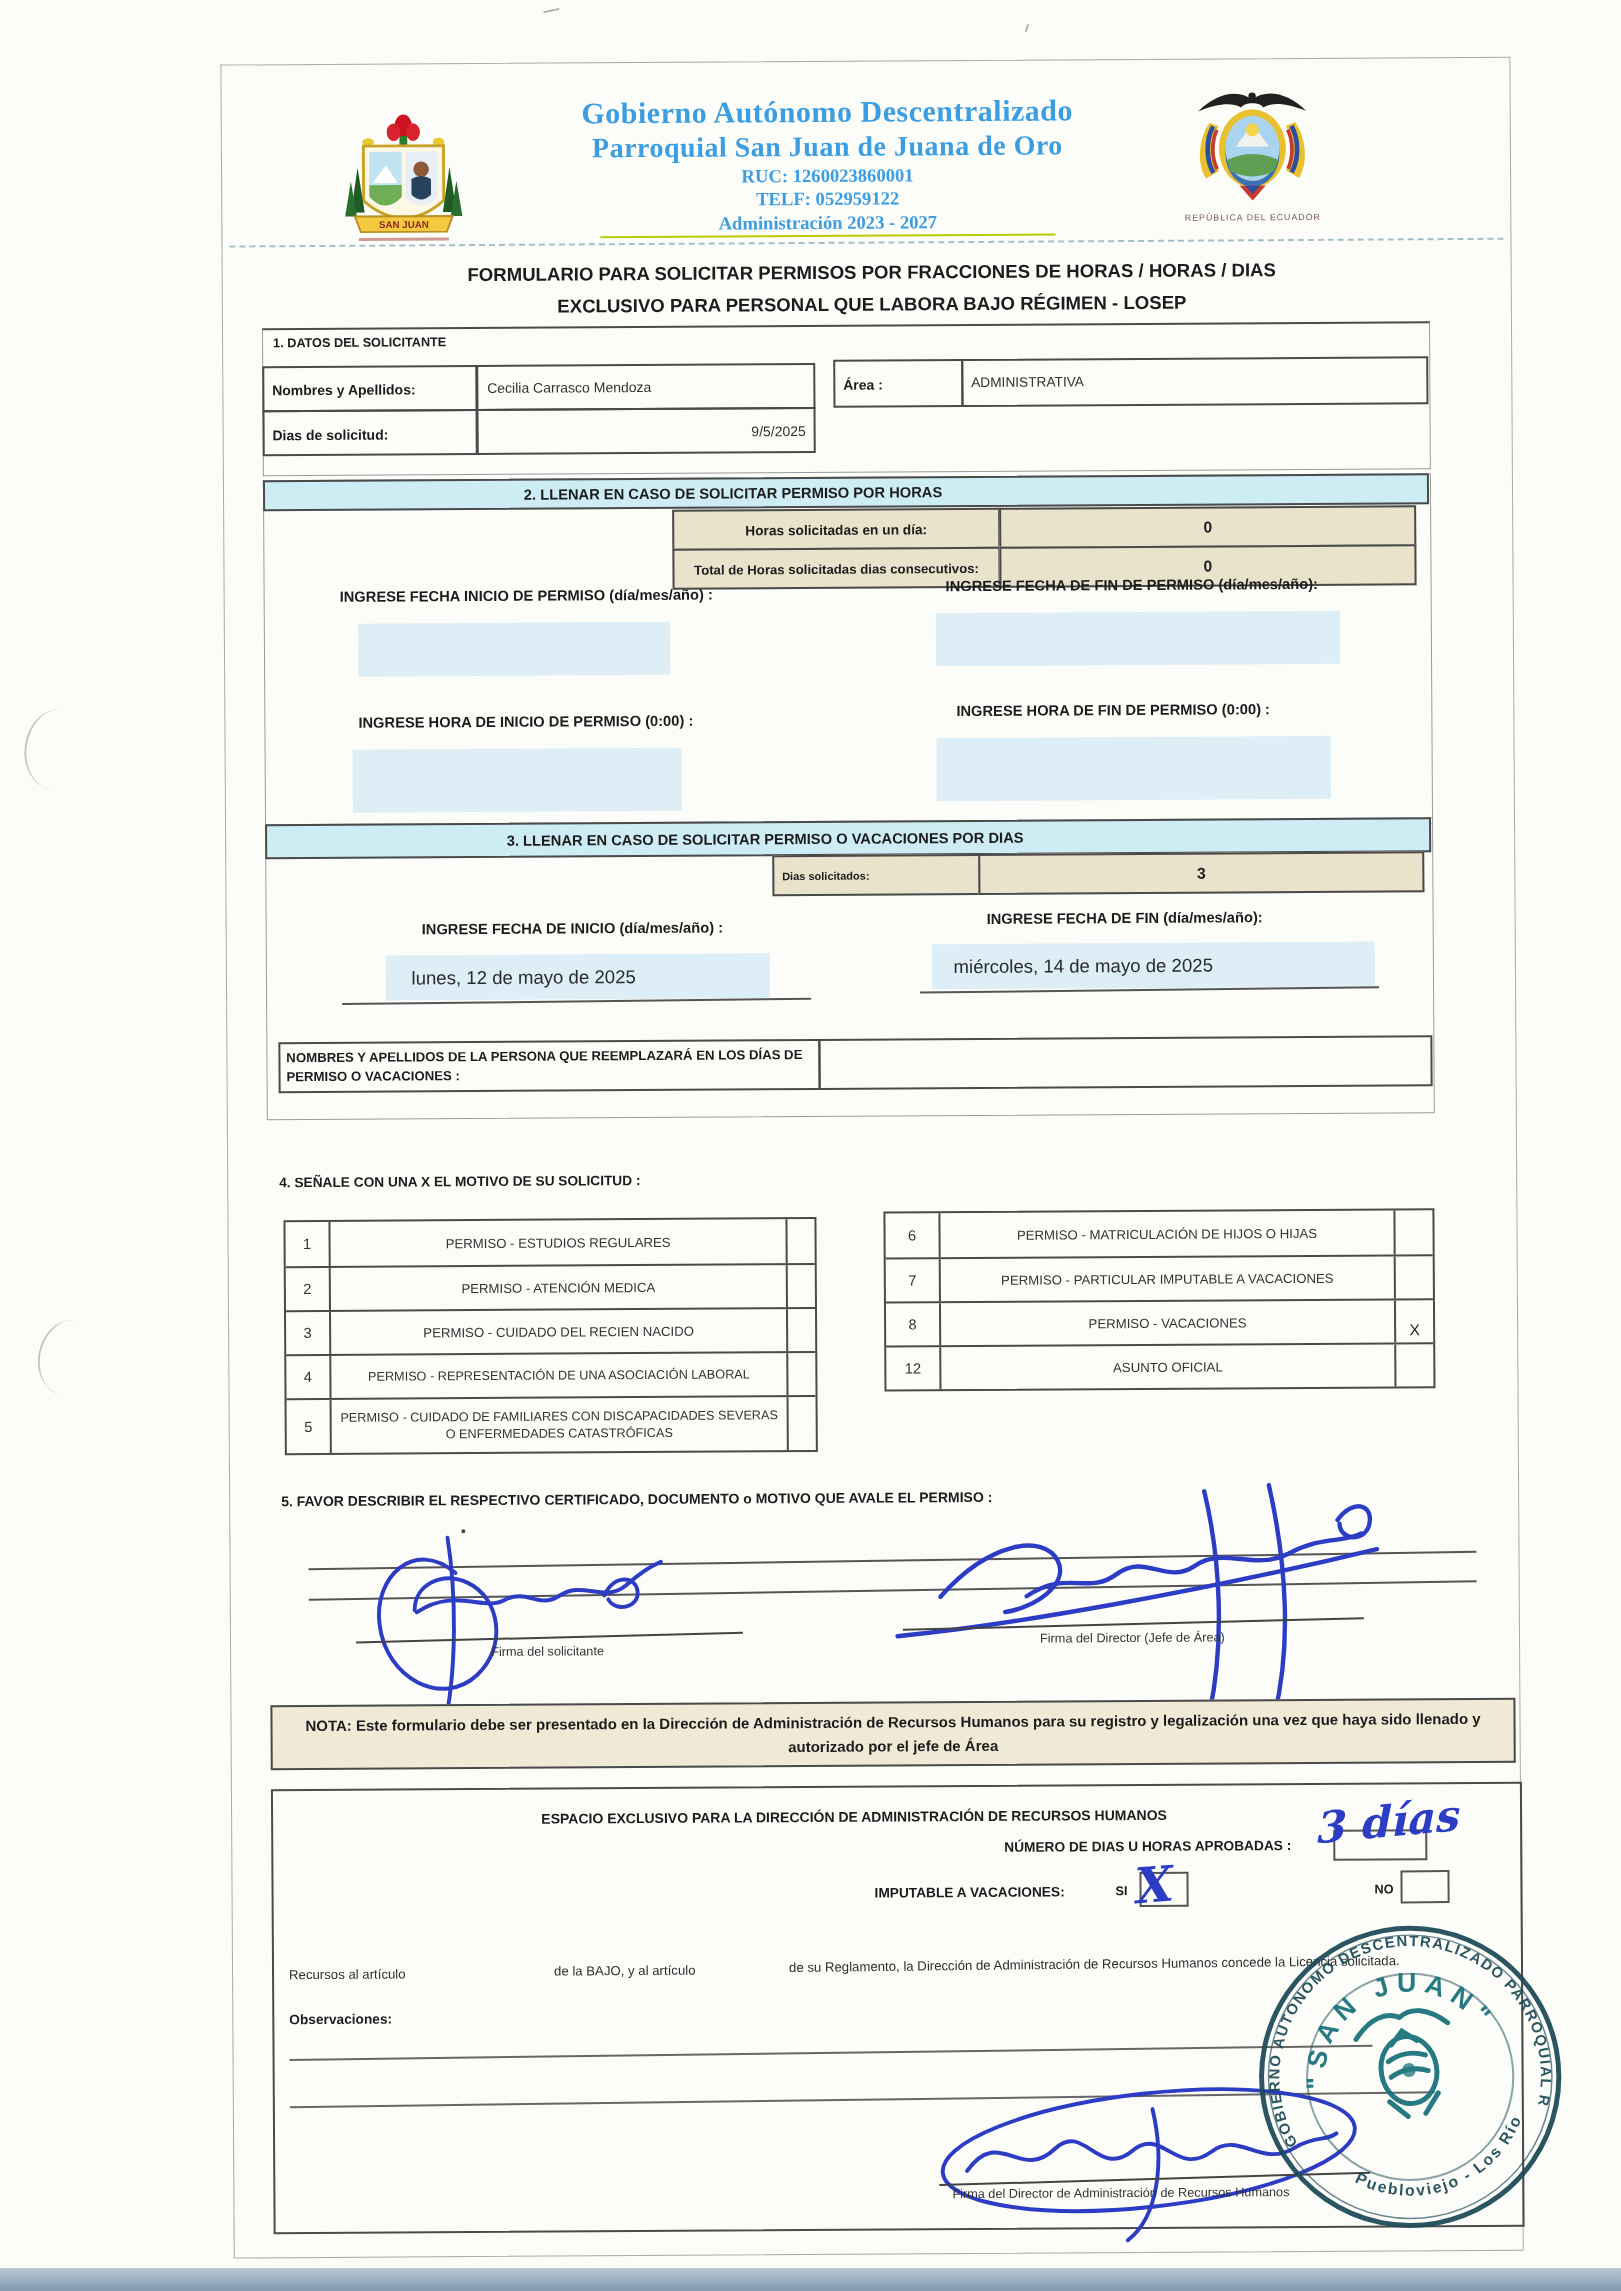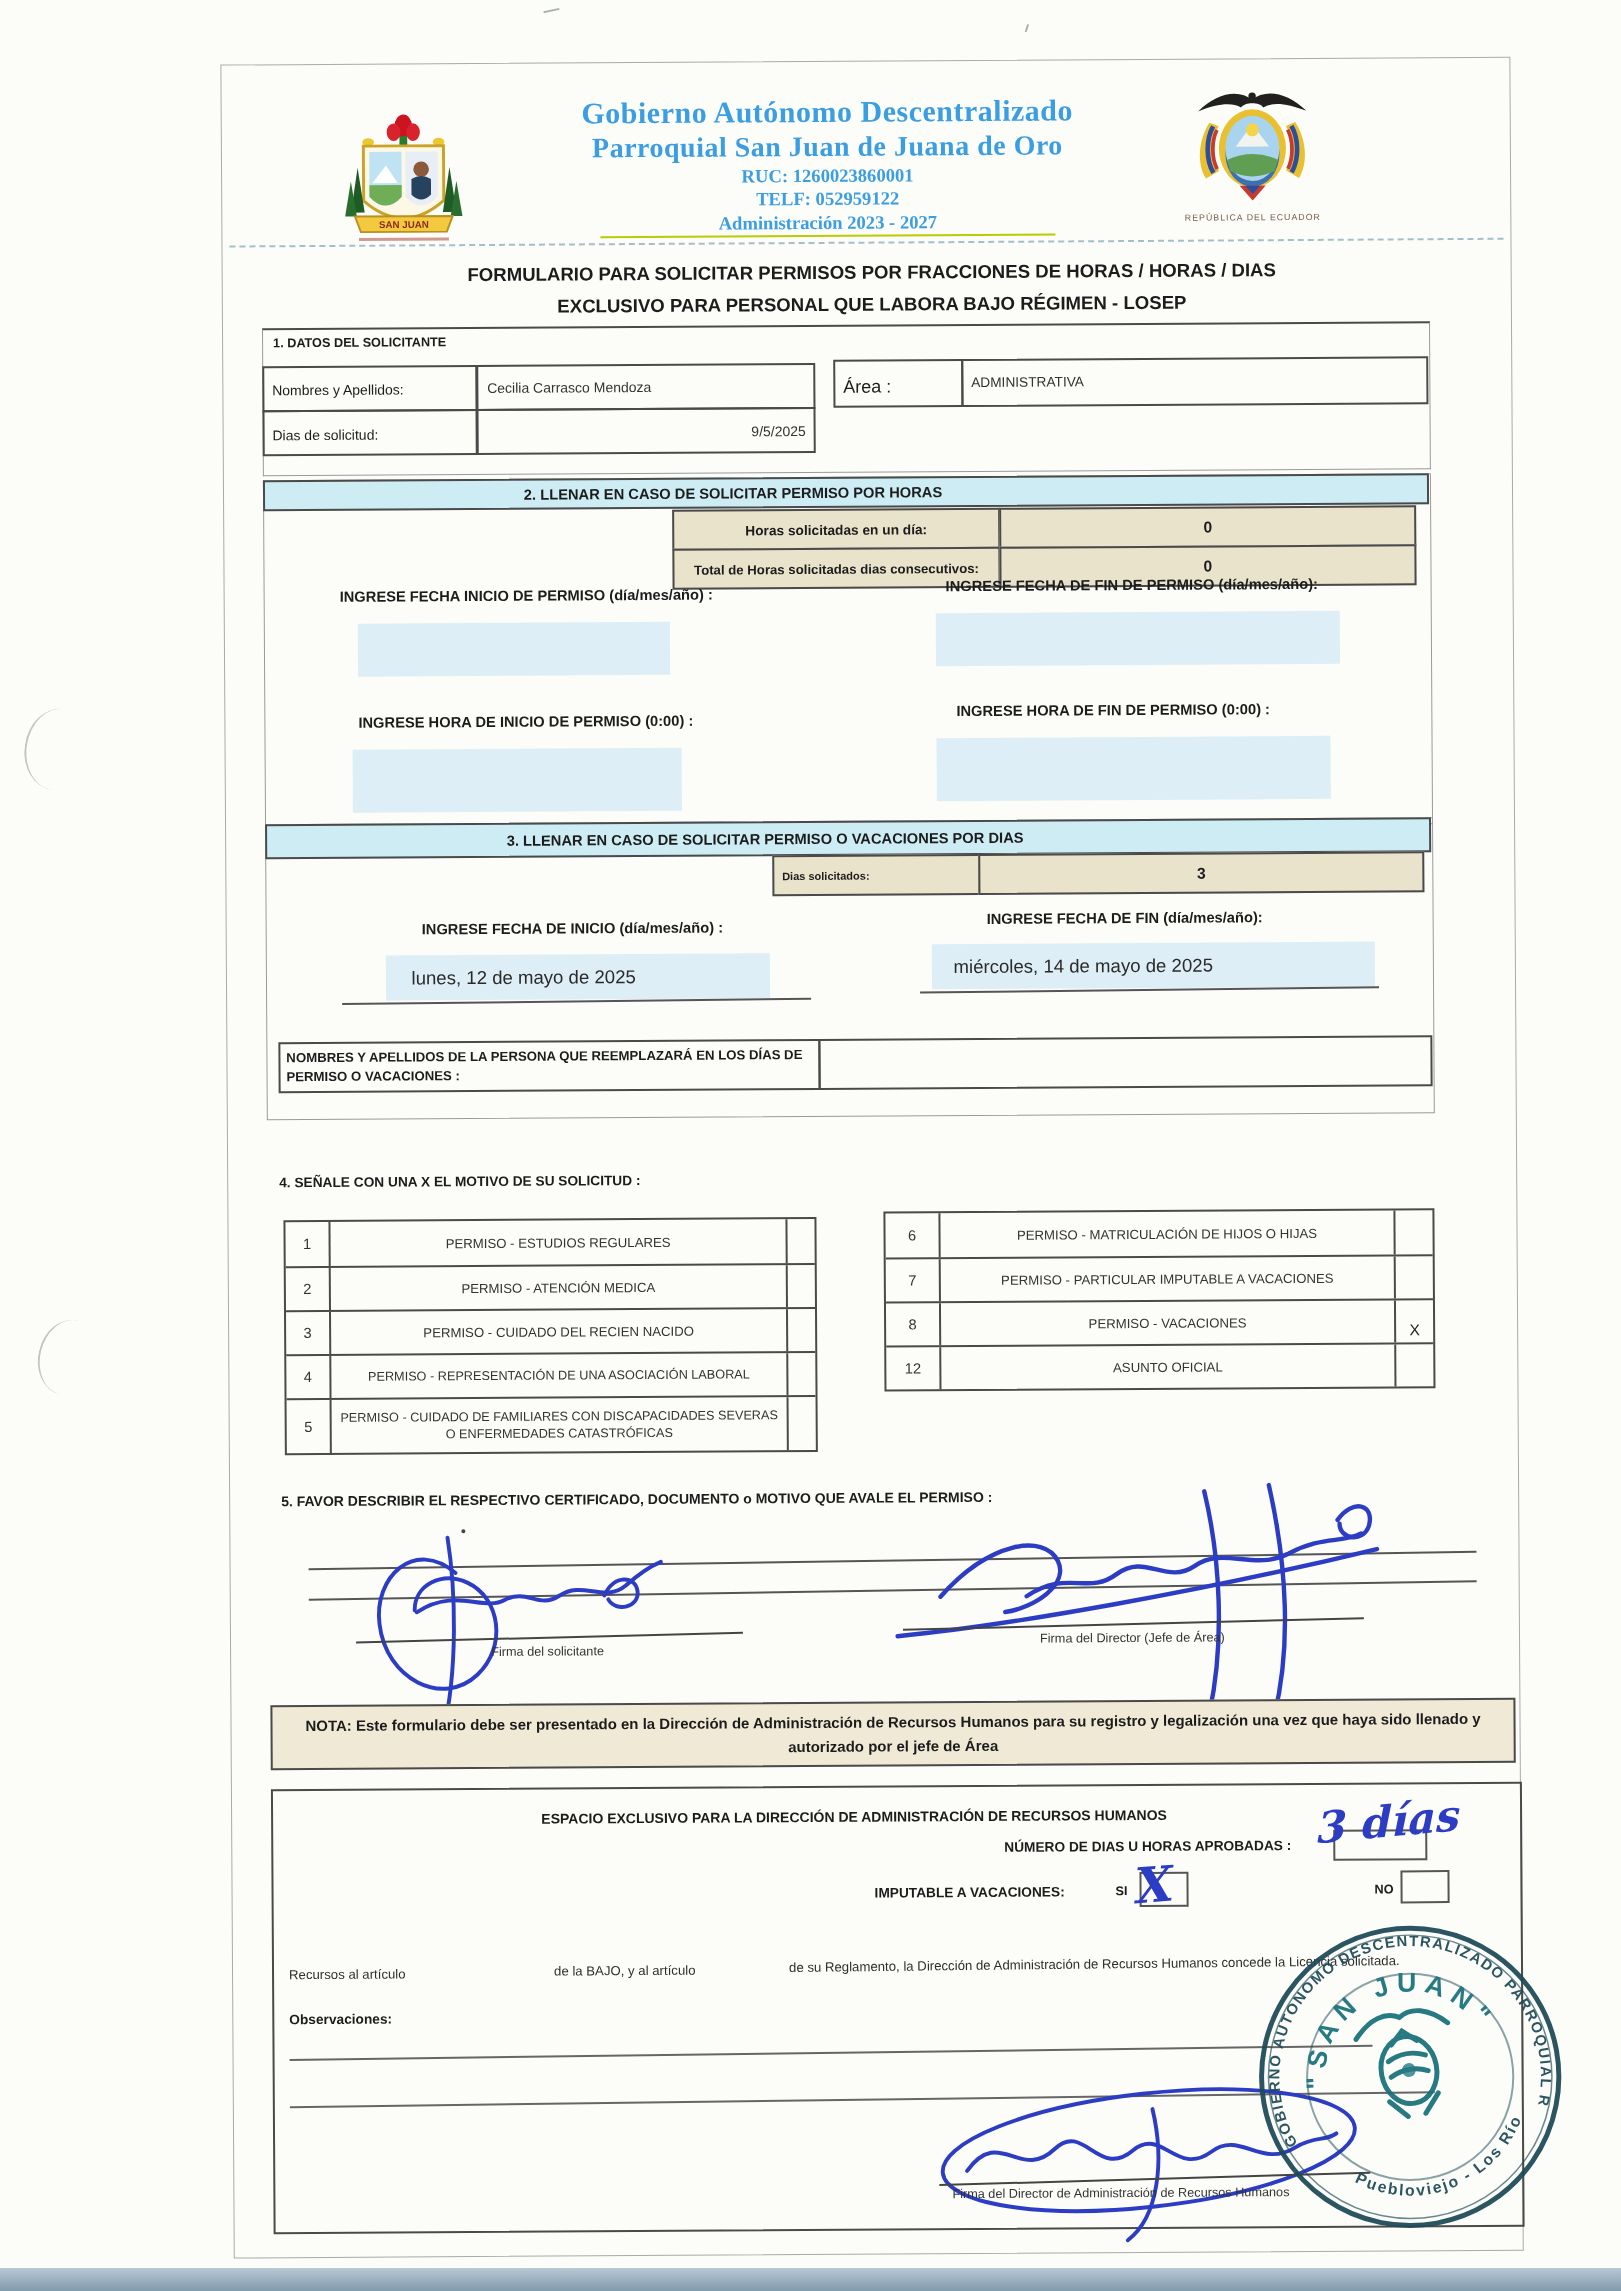--- a/index.html
+++ b/index.html
@@ -9,21 +9,21 @@
   .abs{position:absolute;}
   .b{font-weight:bold;}
   .ctr{text-align:center;}
   .hdr-blue{color:#3b9de2;font-family:"Liberation Serif",serif;font-weight:bold;}
   .bluebar{background:#cdecf4;border:2px solid #4a4a4a;}
   .tan{background:#e9e3cc;}
   .lightblue{background:#ddeef6;}
   .boxed{border:2px solid #4a4a4a;}
   .thinline{background:#555;height:2px;}
   .cell{box-sizing:border-box;position:absolute;border:2px solid #4a4a4a;}
-  .lbl15{font-size:14.7px;font-weight:normal;}
+  .lbl15{font-size:14.7px;font-weight:bold;}
   .row{display:flex;border-top:2px solid #4a4a4a;box-sizing:border-box;}
   .row:first-child{border-top:none;}
   .numc{width:45px;border-right:2px solid #4a4a4a;display:flex;align-items:center;justify-content:center;font-size:14.7px;color:#333;box-sizing:border-box;}
   .numc2{width:55px;border-right:2px solid #4a4a4a;display:flex;align-items:center;justify-content:center;font-size:14.7px;color:#333;box-sizing:border-box;}
   .labc{flex:1;display:flex;align-items:center;justify-content:center;font-size:13.2px;color:#333;text-align:center;padding:2px 5.9px;box-sizing:border-box;}
   .markc{width:29px;border-left:2px solid #4a4a4a;display:flex;align-items:flex-end;justify-content:center;font-size:14.7px;color:#222;padding-bottom:3.9px;box-sizing:border-box;}
   .markc2{width:39px;border-left:2px solid #4a4a4a;display:flex;align-items:flex-end;justify-content:center;font-size:15.7px;color:#222;padding-bottom:2.9px;box-sizing:border-box;}
   .hand{font-family:"DejaVu Serif",serif;font-style:italic;font-weight:bold;color:#2c3cc4;}
   .siglbl{font-size:12.7px;color:#333;}
   .artifact{border-left:2.9px solid #c0c4c6;border-radius:50%;}
@@ -114,21 +114,21 @@
   <div class="cell" style="left:480px;top:363px;width:340px;height:46px;">
     <div style="padding:12.7px 0 0 9.8px;font-size:14px;color:#333;">Cecilia Carrasco Mendoza</div>
   </div>
   <div class="cell" style="left:267px;top:407px;width:216px;height:46px;">
     <div class="lbl15" style="padding:14.7px 0 0 7.8px;font-size:14px;">Dias de solicitud:</div>
   </div>
   <div class="cell" style="left:480px;top:407px;width:340px;height:46px;">
     <div style="padding:13.7px 7.8px 0 0;font-size:14px;color:#333;text-align:right;">9/5/2025</div>
   </div>
   <div class="cell" style="left:838px;top:360px;width:130px;height:48px;">
-    <div class="lbl15" style="padding:14.7px 0 0 7.8px;font-size:18px;">Área :</div>
+    <div class="lbl15" style="padding:14.7px 0 0 7.8px;font-size:14px;">Área :</div>
   </div>
   <div class="cell" style="left:966px;top:360px;width:467px;height:48px;">
     <div style="padding:13.7px 0 0 7.8px;font-size:13.7px;color:#333;">ADMINISTRATIVA</div>
   </div>
 
   <div class="abs" style="left:267px;top:477px;width:1166px;height:349px;border:1px solid #9a9a9a;"></div>
   <div class="abs bluebar ctr" style="left:267px;top:477px;width:1166px;height:31px;box-sizing:border-box;">
     <span class="b" style="font-size:14.7px;line-height:29px;position:relative;right:113px;">2. LLENAR EN CASO DE SOLICITAR PERMISO POR HORAS</span>
   </div>
 

